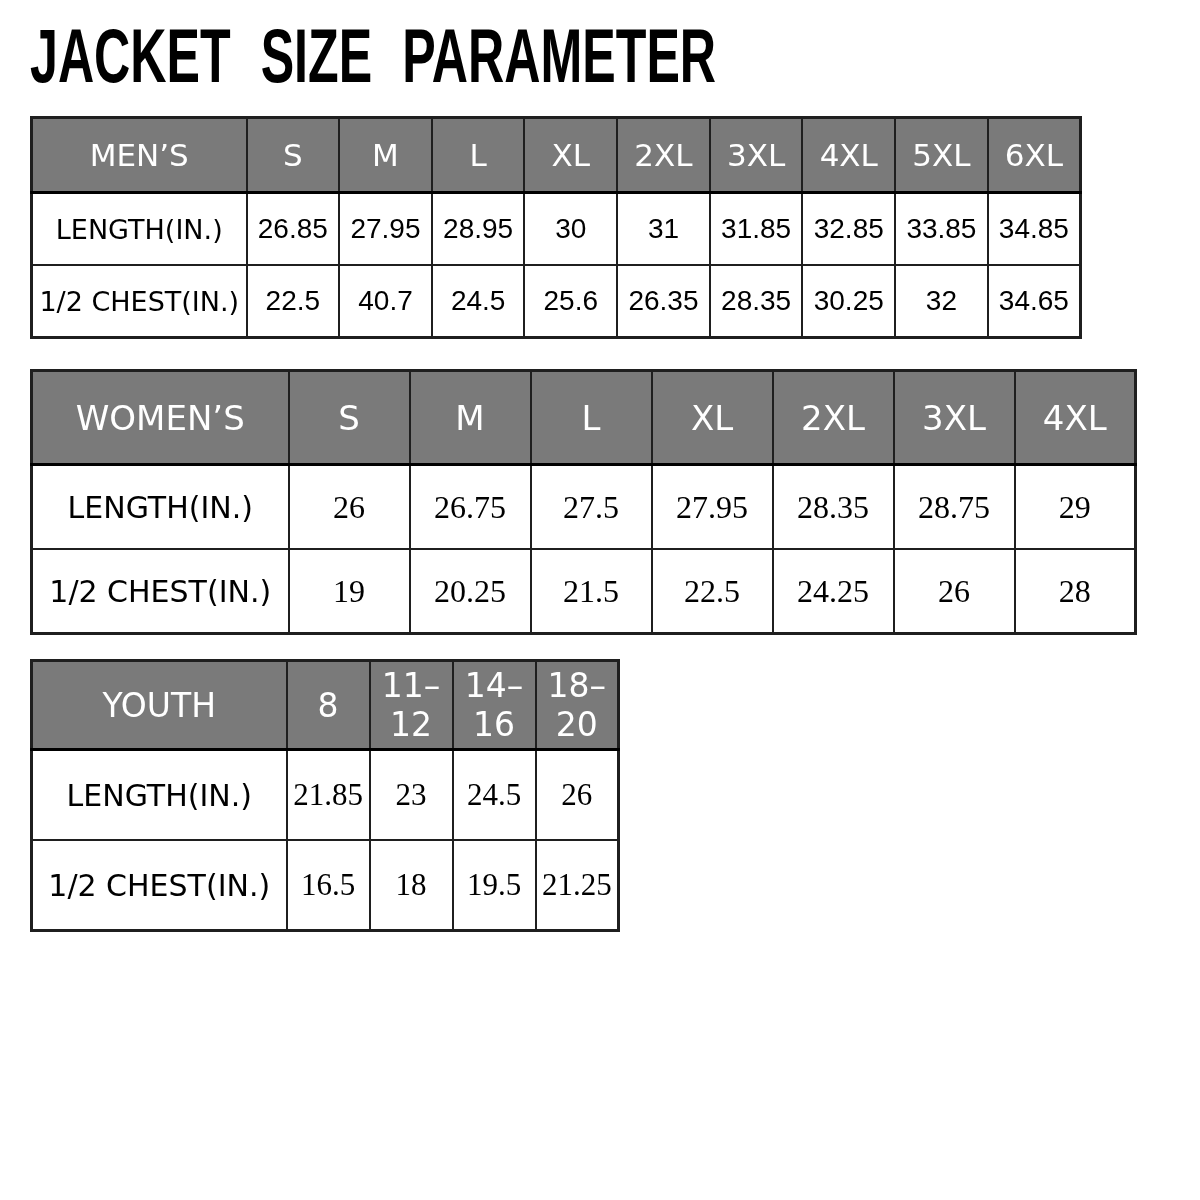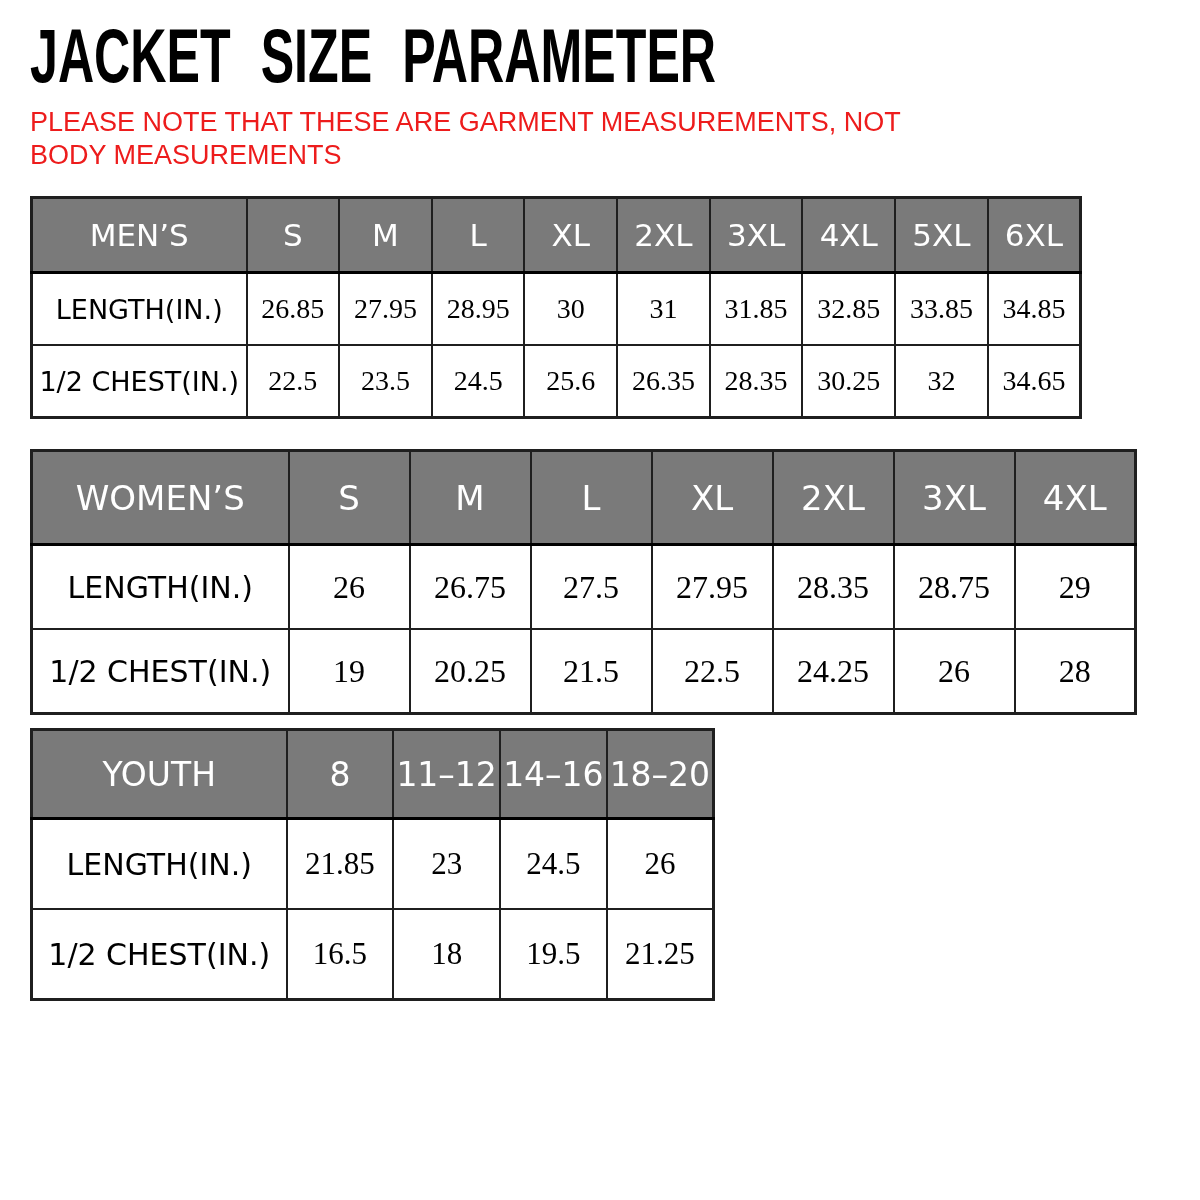--- a/index.html
+++ b/index.html
@@ -59,32 +59,32 @@
   }
   td.row-label{
     font-family:"DejaVu Sans", sans-serif;
     font-weight:400;
   }
 
   
   .t-mens{width:1052px;margin-top:24px;}
   .t-mens th{height:72px;font-size:31px;}
   .t-mens td{height:70px;font-size:28px;}
-  .t-mens td.val{font-family:Liberation Serif, serif;}
+  .t-mens td.val{font-family:Liberation Sans, sans-serif;}
   .t-mens td.row-label{font-size:27px;}
 
   
   .t-womens{width:1107px;margin-top:30px;}
   .t-womens th{height:91px;font-size:34px;}
   .t-womens td{height:82px;font-size:32px;}
   .t-womens td.val{font-family:"Liberation Serif", serif;}
   .t-womens td.row-label{font-size:30px;}
 
   
-  .t-youth{width:685px;margin-top:13px;}
+  .t-youth{width:590px;margin-top:24px;}
   .t-youth th{height:86px;font-size:33px;}
   .t-youth td{height:88px;font-size:31px;}
   .t-youth td.val{font-family:"Liberation Serif", serif;}
   .t-youth td.row-label{font-size:30px;}
 
   .footer-para{
     margin-top:27px;
     width:1145px;
     color:var(--red);
     font-size:31px;
@@ -92,21 +92,20 @@
     font-weight:400;
   }
 </style>
 </head>
 <body>
 
 <div class="page">
 
   <div class="title">JACKET SIZE PARAMETER</div>
 
-  <div class="note">PLEASE NOTE THAT THESE ARE GARMENT MEASUREMENTS, NOT BODY MEASUREMENTS</div>
 
   <table class="size-table t-mens">
       <colgroup>
         <col style="width: 215px;">
         <col>
         <col>
         <col>
         <col>
         <col>
         <col>
@@ -137,21 +136,21 @@
           <td class="val">30</td>
           <td class="val">31</td>
           <td class="val">31.85</td>
           <td class="val">32.85</td>
           <td class="val">33.85</td>
           <td class="val">34.85</td>
         </tr>
         <tr>
           <td class="row-label">1/2 CHEST(IN.)</td>
           <td class="val">22.5</td>
-          <td class="val">23.5</td>
+          <td class="val">40.7</td>
           <td class="val">24.5</td>
           <td class="val">25.6</td>
           <td class="val">26.35</td>
           <td class="val">28.35</td>
           <td class="val">30.25</td>
           <td class="val">32</td>
           <td class="val">34.65</td>
         </tr>
       </tbody>
     </table>

